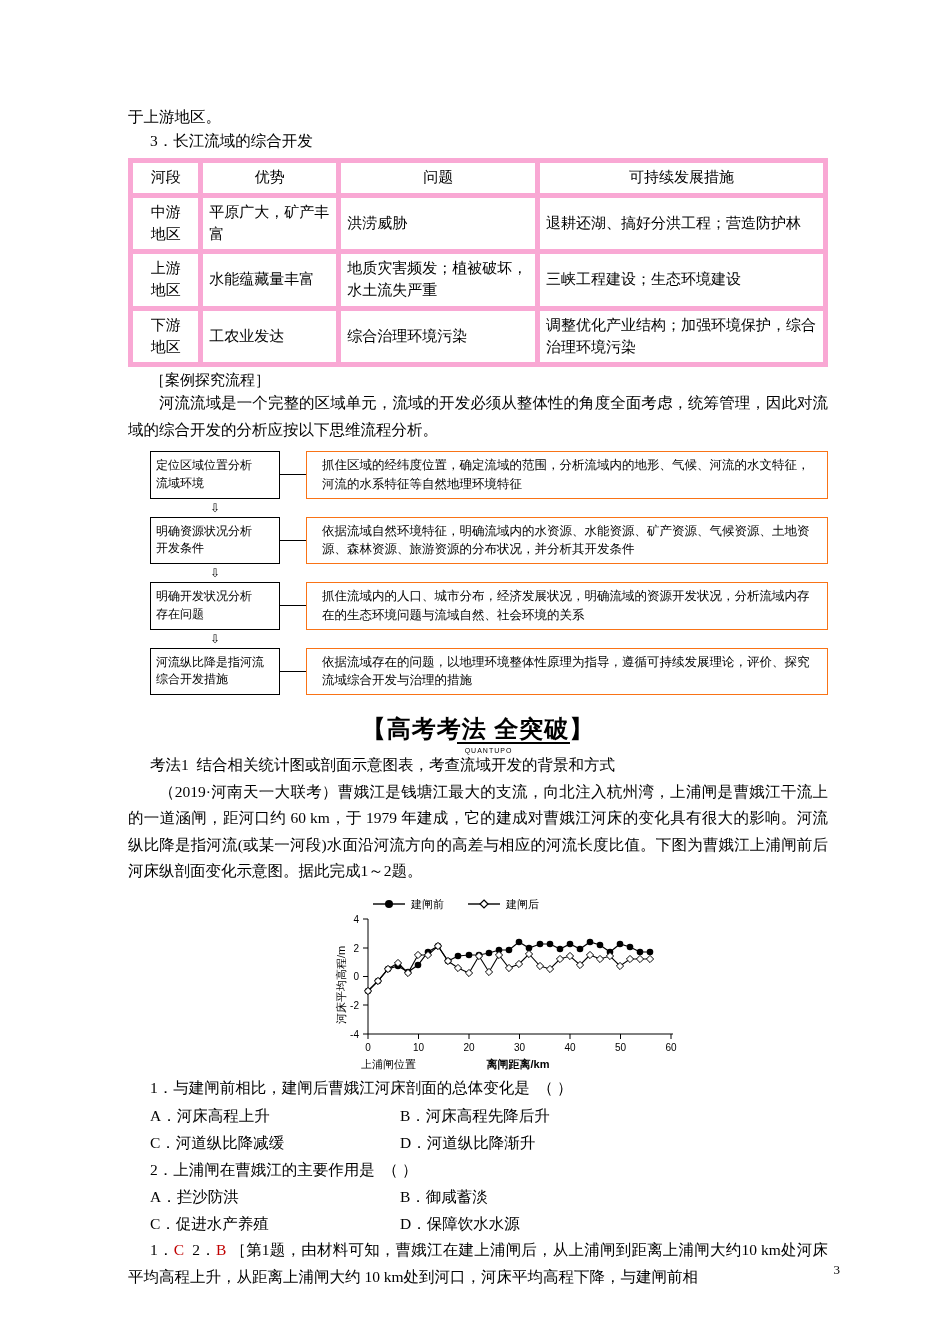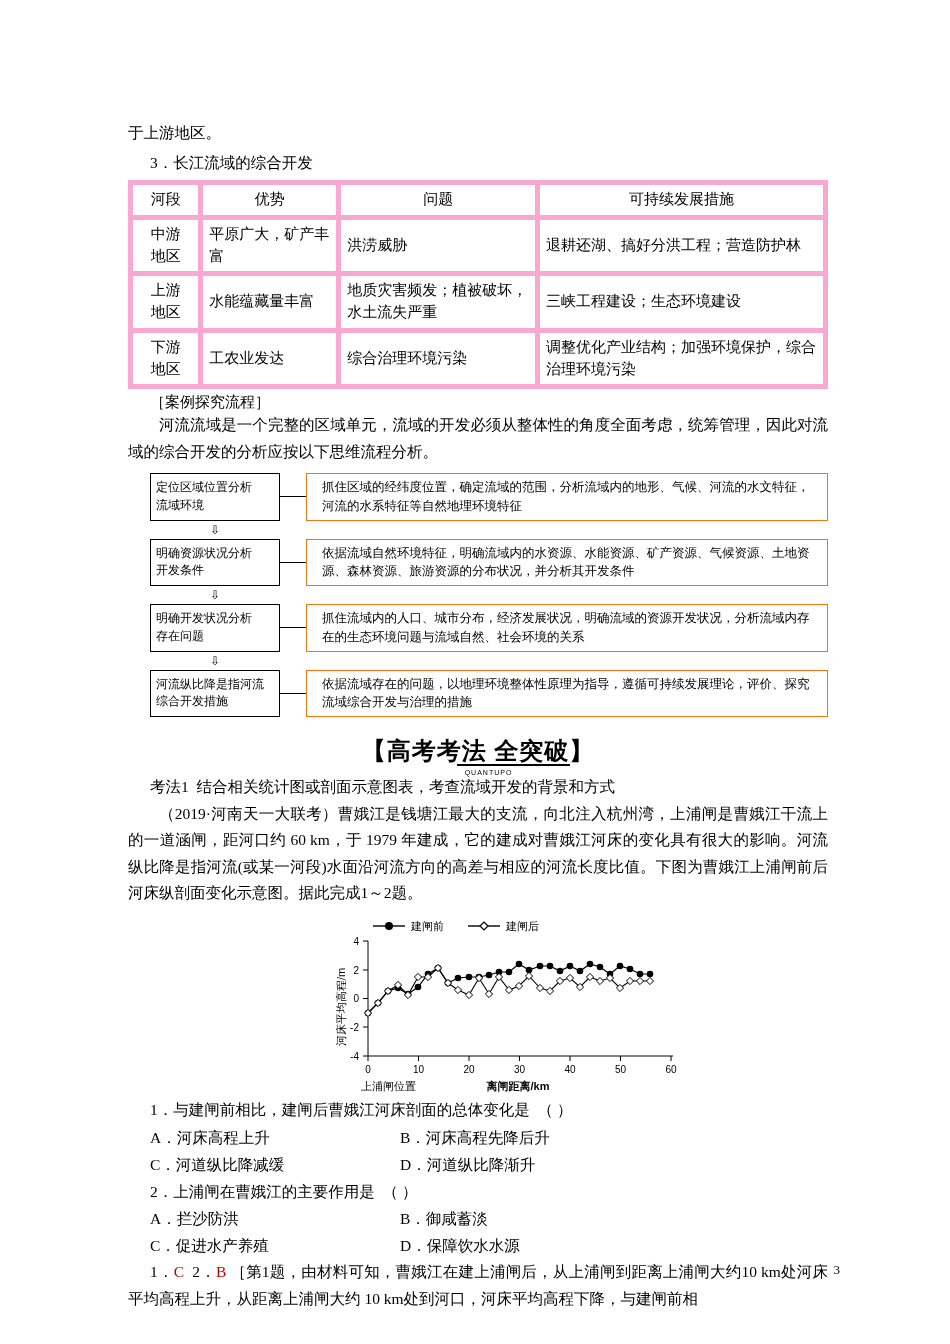--- a/index.html
+++ b/index.html
@@ -17,38 +17,38 @@
   }
   .page {
     position: relative;
     width: 950px;
     height: 1344px;
     padding: 0;
   }
   .content {
     position: absolute;
     left: 128px;
-    top: 120px;
+    top: 104px;
     width: 700px;
   }
   .line {
     font-size: 15.5px;
     line-height: 1.62;
   }
   .para {
     font-size: 15.5px;
     line-height: 1.7;
     text-align: justify;
     margin: 0;
   }
   .para-indent { text-indent: 31px; }
 
   .section-head {
     font-size: 15.5px;
-    margin-top: 8px;
+    margin-top: 2px;
     padding-left: 22px;
   }
 
   
   table.maintable {
     border-collapse: collapse;
     width: 700px;
     margin-top: 6px;
     font-size: 15px;
   }

